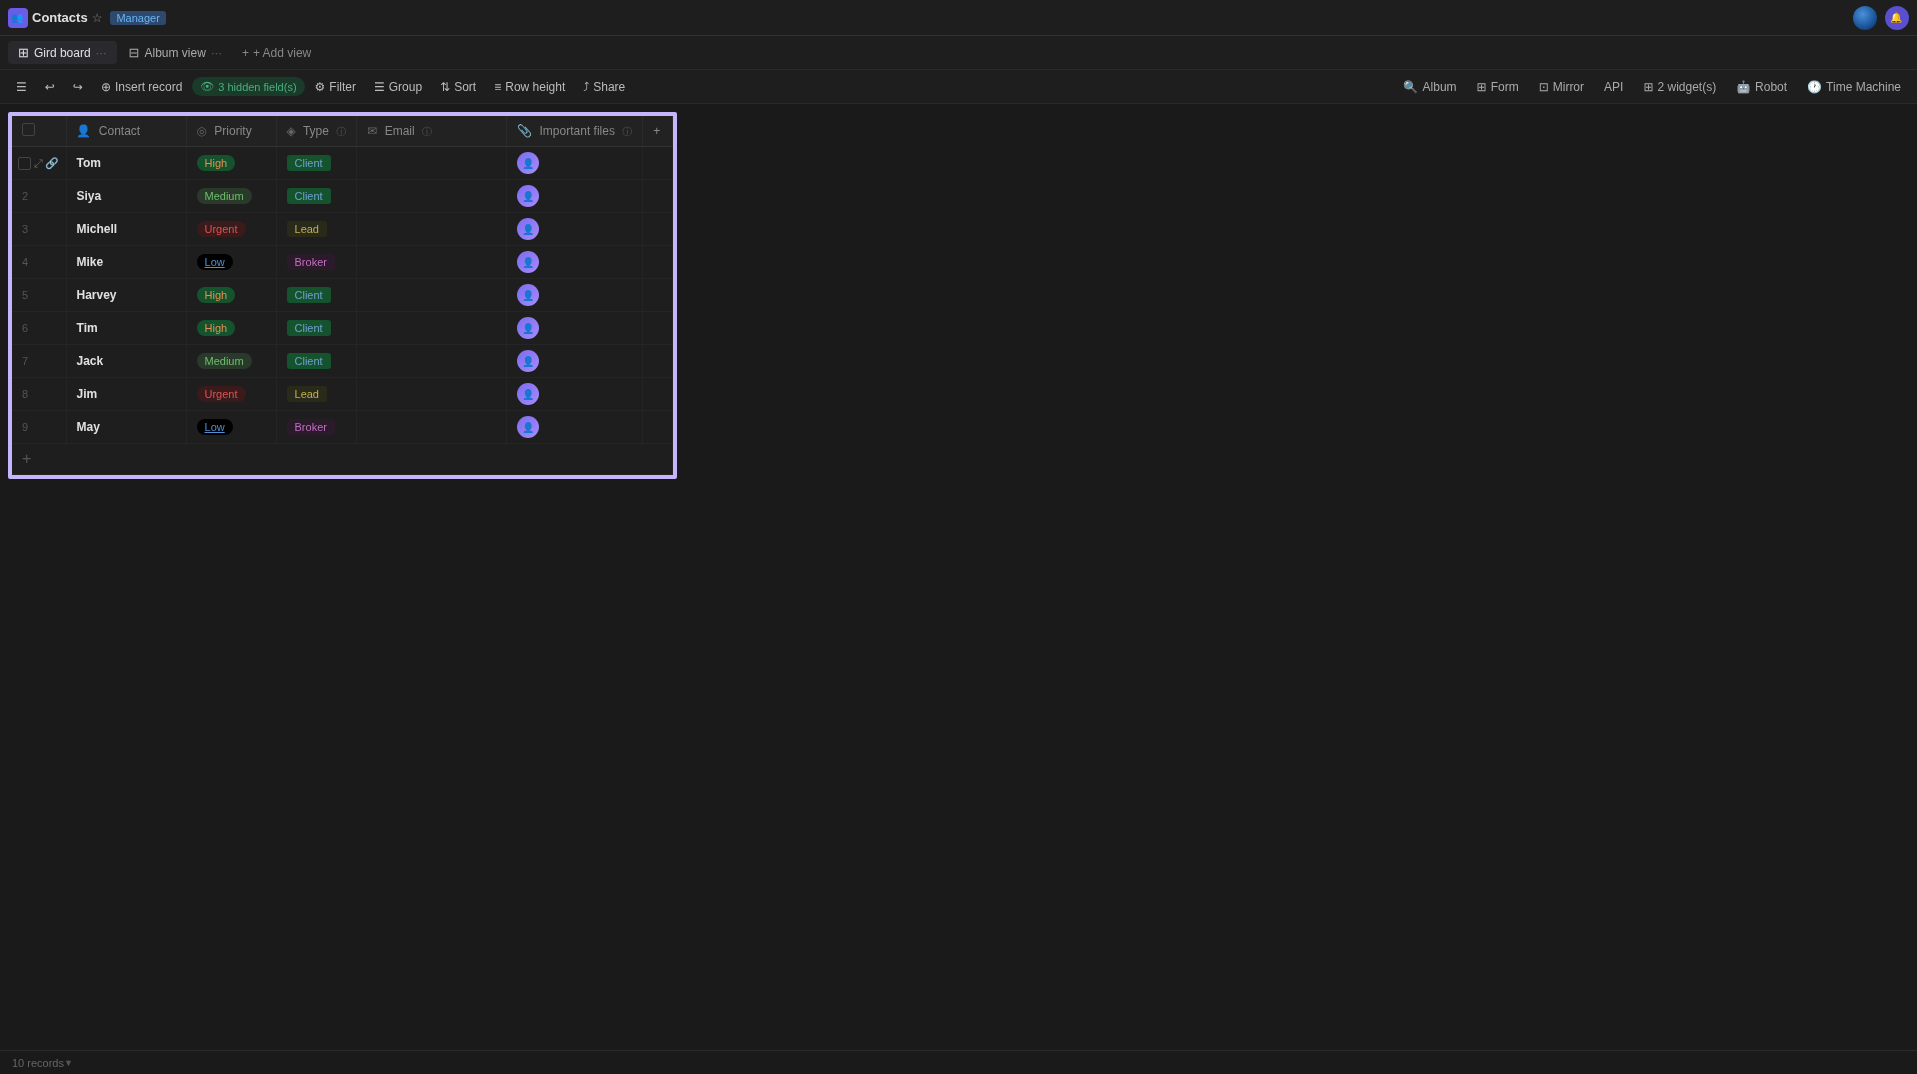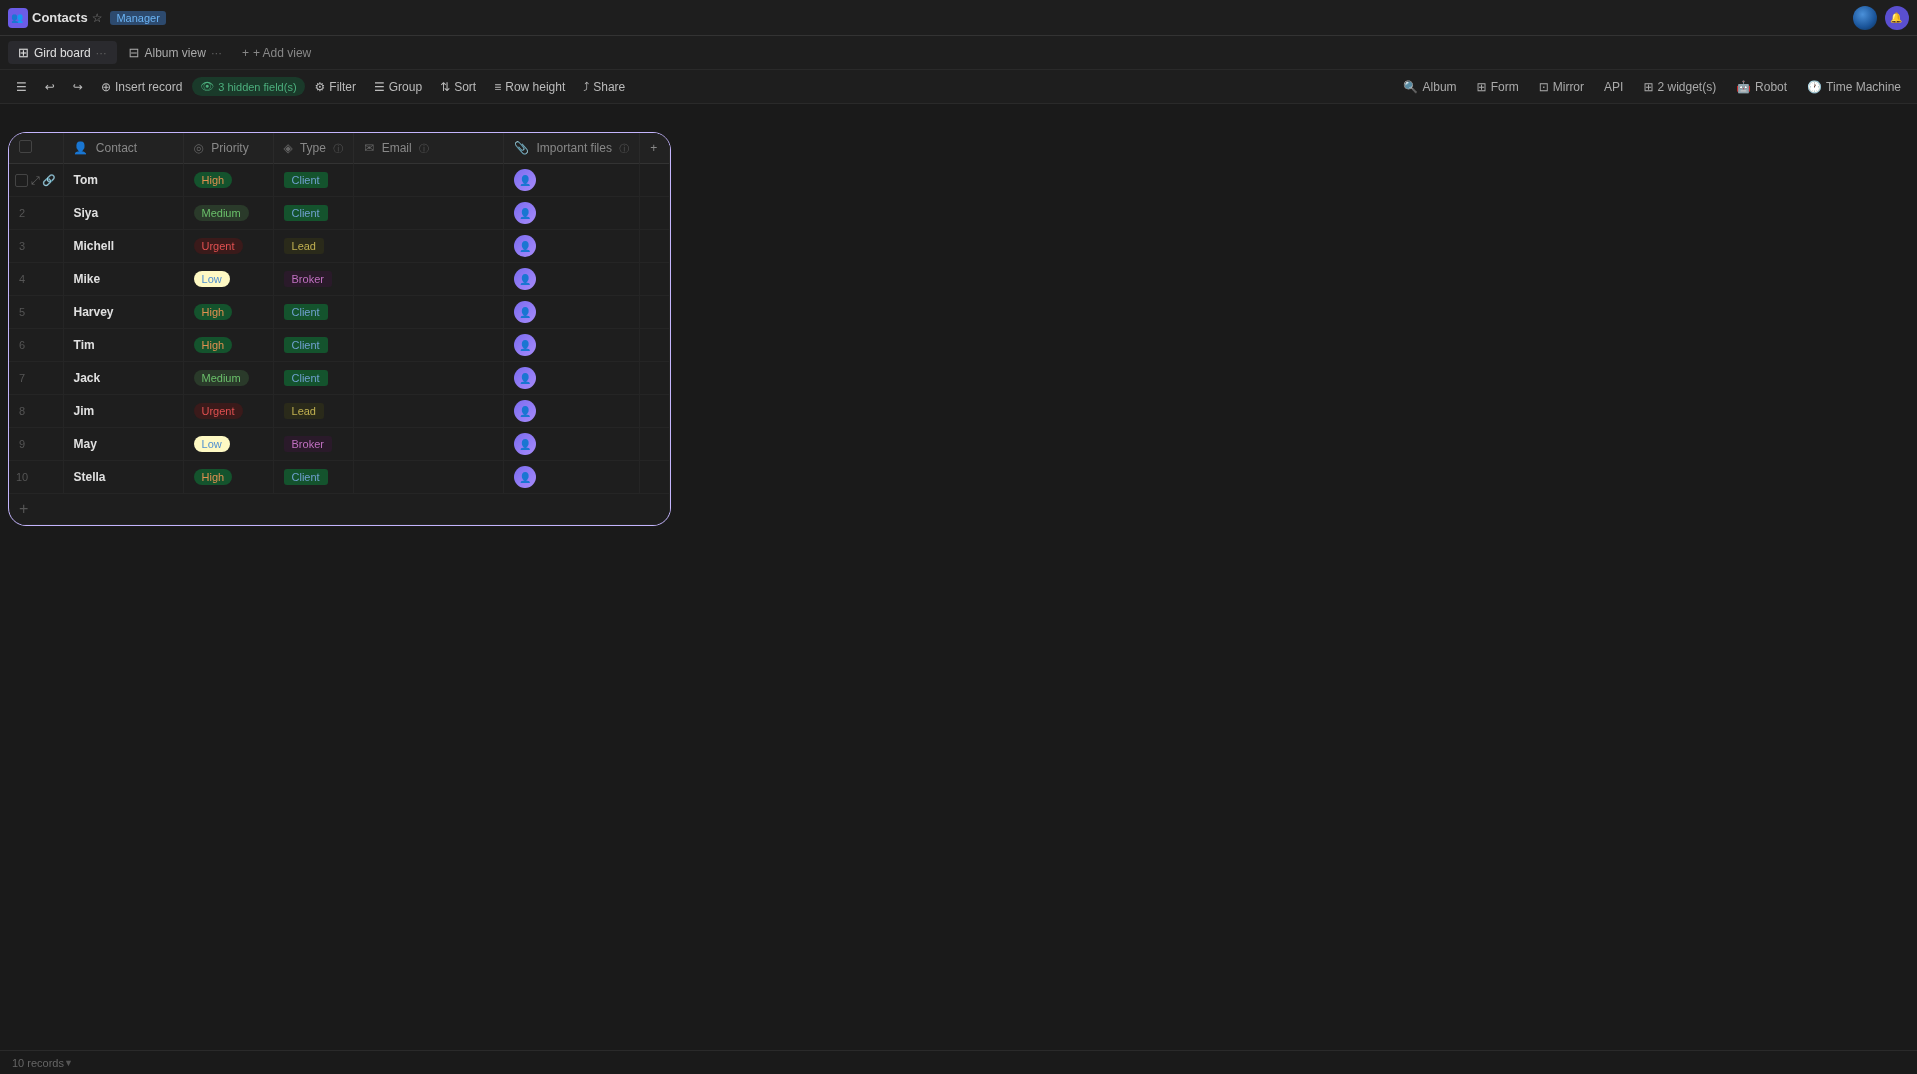--- a/index.html
+++ b/index.html
@@ -166,26 +166,25 @@
 
     
     .main-content {
       padding: 8px;
       background: #1a1a1a;
     }
 
     
     .table-container {
       background: #1e1e1e;
-      border-radius: 18px;
-      border: 1px solid #c4b5fd;
+      border-radius: 2px;
+      border: 4px solid #c4b5fd;
       overflow: hidden;
       display: inline-block;
       min-width: 660px;
-      margin-top: 20px;
     }
 
     table {
       border-collapse: collapse;
       width: 100%;
     }
 
     thead tr {
       background: #222;
       border-bottom: 1px solid #333;
@@ -238,21 +237,21 @@
       display: inline-flex;
       align-items: center;
       padding: 2px 8px;
       border-radius: 10px;
       font-size: 11px;
       font-weight: 500;
     }
     .badge-high { background: #14532d; color: #e09050; }
     .badge-medium { background: #2a3a2a; color: #6abf6a; }
     .badge-urgent { background: #3a1a1a; color: #e05050; }
-    .badge-low { background: #fef9c3; color: #5090d0; }
+    .badge-low { background: #000000; color: #5090d0; text-decoration: underline; }
 
     
     .type-badge {
       display: inline-flex;
       align-items: center;
       padding: 2px 8px;
       border-radius: 3px;
       font-size: 11px;
       font-weight: 500;
       background: #2a2a3a;
@@ -574,34 +573,20 @@
           <span class="cb" style="visibility:hidden;"></span>
         </div>
       </td>
             <td><span class="contact-name">May</span></td>
             <td><span class="badge badge-low">Low</span></td>
             <td><span class="type-badge type-broker">Broker</span></td>
             <td></td>
             <td><div class="file-avatar">👤</div></td>
             <td></td>
           </tr>
-          <tr>
-            <td style="position: relative; width: 30px; padding: 4px 6px;">
-        <div style="display:flex; align-items:center; gap:3px;">
-          <span class="row-num" style="width:14px;">10</span>
-          <span class="cb" style="visibility:hidden;"></span>
-        </div>
-      </td>
-            <td><span class="contact-name">Stella</span></td>
-            <td><span class="badge badge-high">High</span></td>
-            <td><span class="type-badge type-client">Client</span></td>
-            <td></td>
-            <td><div class="file-avatar">👤</div></td>
-            <td></td>
-          </tr>
           <tr class="add-row">
             <td colspan="7" style="color:#555;font-size:16px;cursor:pointer;padding:6px 10px;">+</td>
           </tr>
         </tbody>
     </table>
   </div>
 </div>
 
 <div class="bottom-bar">
   <div class="records-count">

